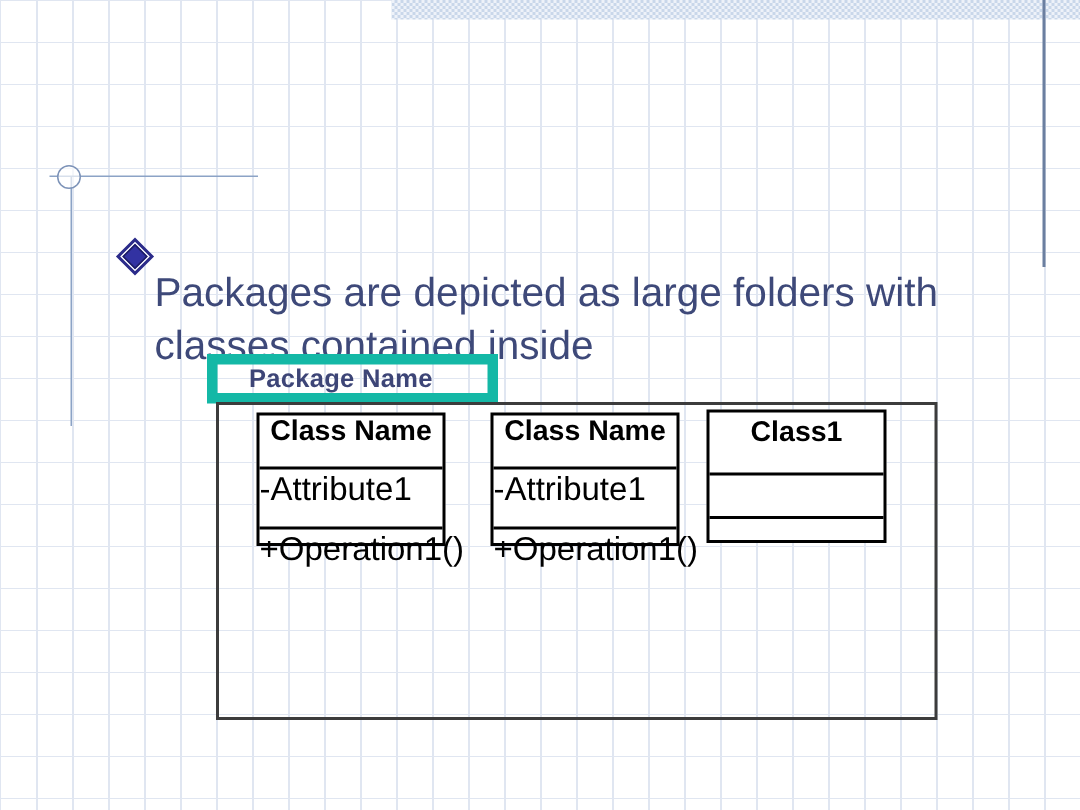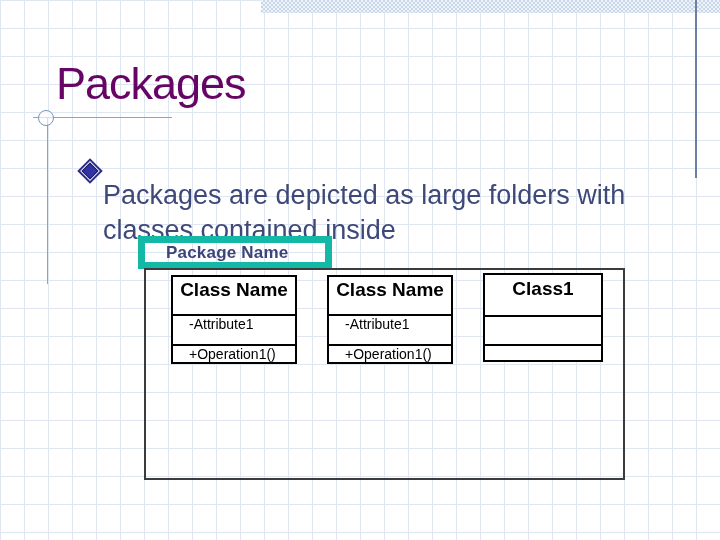--- a/index.html
+++ b/index.html
@@ -76,35 +76,34 @@
     border:2px solid #000;background:#fff;
     display:flex;flex-direction:column;
   }
   .cls-name{
     height:28px;display:flex;align-items:center;justify-content:center;
     font-size:19px;font-weight:700;color:#000;
   }
   .cls-attr,.cls-op{
     flex:1;border-top:2px solid #000;
     display:flex;align-items:center;
-    padding-left:16px;font-size:14px;color:#000;margin-top:12px;
+    padding-left:0;font-size:22px;color:#000;margin-top:12px;
   }
   .cls1{left:171px;top:275px;width:126px;}
   .cls2{left:327px;top:275px;width:126px;}
-  .cls3{left:483px;top:273px;width:120px;}
+  .cls3{left:471px;top:273px;width:120px;}
 </style>
 </head>
 <body>
 
 <div class="slide">
   <div class="grid-bg"></div>
   <div class="topbar"></div>
   <div class="right-line"></div>
 
-  <div class="title">Packages</div>
   <div class="title-underline"></div>
   <div class="left-line"></div>
   <div class="circle-orn"></div>
 
   <div class="bullet-diamond">
     <span class="bd-outer"></span>
     <span class="bd-inner"></span>
   </div>
   <div class="bullet-text">Packages are depicted as large folders with classes contained inside</div>
 

